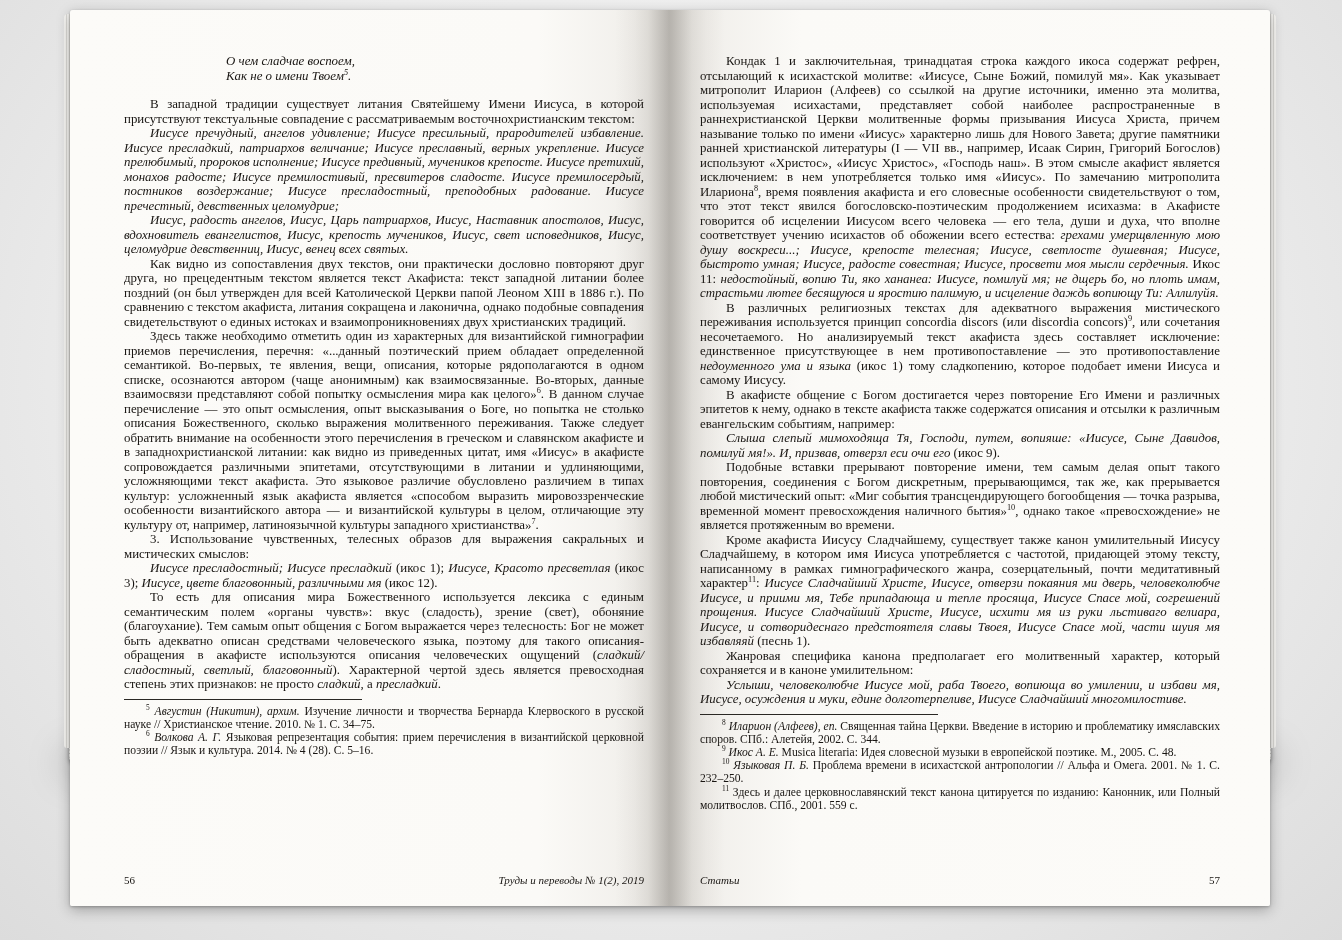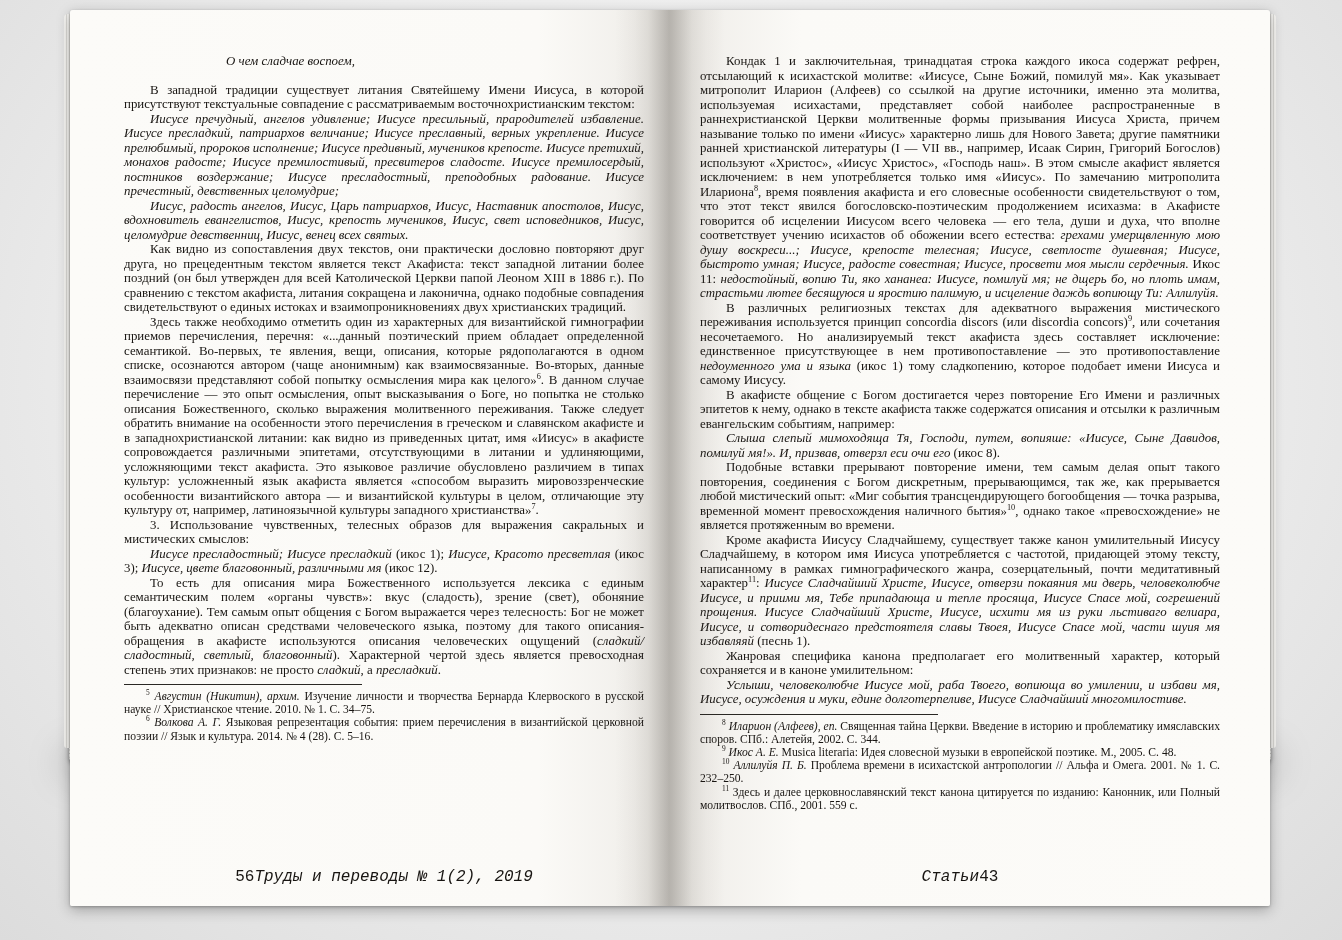--- a/index.html
+++ b/index.html
@@ -56,40 +56,41 @@
   }
   
   p{margin:0;font-size:12.9px;line-height:14.5px;text-align:justify;text-indent:26px;}
   p.epigraph{margin-left:102px;font-style:italic;text-align:left;text-indent:0;}
   p.epigraph + p.body{margin-top:14px;}
   .it{font-style:italic;}
   .sup{font-size:0.64em;vertical-align:super;line-height:0;}
   .fn-rule{width:238px;border:0;border-top:1.3px solid #2a2824;margin:7px 0 5px 0;}
   p.fn{font-size:11.6px;line-height:13.2px;text-indent:22px;}
   .page-footer{
-    margin-top:auto;display:flex;justify-content:center;align-items:baseline;
-    font-size:16px;padding-top:10px;font-family:Liberation Mono, monospace;
+    margin-top:auto;display:flex;justify-content:space-between;align-items:baseline;
+    font-size:11px;padding-top:10px;
   }
   .journal-title,.section-title{font-style:italic;}
   .page-number{font-style:normal;}
 </style>
 </head>
 <body>
 
 <div class="book">
   <div class="book-shadow"></div>
   <div class="edge-bottom"></div>
   <div class="edge-left"></div>
   <div class="edge-right"></div>
 
   <div class="pages">
 
     <div class="page left">
       <div class="page-body">
           <p class="epigraph"><span class="it">О чем сладчае воспоем,</span></p>
+          <p class="epigraph"><span class="it">Как не о имени Твоем</span><span class="it sup">5</span><span class="it">.</span></p>
           <p class="body"><span>В западной традиции существует литания Святейшему Имени Иисуса, в которой присутствуют текстуальные совпадение с рассматриваемым восточнохристианским текстом:</span></p>
           <p class="body"><span class="it">Иисусе пречудный, ангелов удивление; Иисусе пресильный, прародителей избавление. Иисусе пресладкий, патриархов величание; Иисусе преславный, верных укрепление. Иисусе прелюбимый, пророков исполнение; Иисусе предивный, мучеников крепосте. Иисусе претихий, монахов радосте; Иисусе премилостивый, пресвитеров сладосте. Иисусе премилосердый, постников воздержание; Иисусе пресладостный, преподобных радование. Иисусе пречестный, девственных целомудрие;</span></p>
           <p class="body"><span class="it">Иисус, радость ангелов, Иисус, Царь патриархов, Иисус, Наставник апостолов, Иисус, вдохновитель евангелистов, Иисус, крепость мучеников, Иисус, свет исповедников, Иисус, целомудрие девственниц, Иисус, венец всех святых.</span></p>
           <p class="body"><span>Как видно из сопоставления двух текстов, они практически дословно повторяют друг друга, но прецедентным текстом является текст Акафиста: текст западной литании более поздний (он был утвержден для всей Католической Церкви папой Леоном XIII в 1886 г.). По сравнению с текстом акафиста, литания сокращена и лаконична, однако подобные совпадения свидетельствуют о единых истоках и взаимопроникновениях двух христианских традиций.</span></p>
           <p class="body"><span>Здесь также необходимо отметить один из характерных для византийской гимнографии приемов перечисления, перечня: «...данный поэтический прием обладает определенной семантикой. Во-первых, те явления, вещи, описания, которые рядополагаются в одном списке, осознаются автором (чаще анонимным) как взаимосвязанные. Во-вторых, данные взаимосвязи представляют собой попытку осмысления мира как целого»</span><span class="sup">6</span><span>. В данном случае перечисление — это опыт осмысления, опыт высказывания о Боге, но попытка не столько описания Божественного, сколько выражения молитвенного переживания. Также следует обратить внимание на особенности этого перечисления в греческом и славянском акафисте и в западнохристианской литании: как видно из приведенных цитат, имя «Иисус» в акафисте сопровождается различными эпитетами, отсутствующими в литании и удлиняющими, усложняющими текст акафиста. Это языковое различие обусловлено различием в типах культур: усложненный язык акафиста является «способом выразить мировоззренческие особенности византийского автора — и византийской культуры в целом, отличающие эту культуру от, например, латиноязычной культуры западного христианства»</span><span class="sup">7</span><span>.</span></p>
           <p class="body"><span>3. Использование чувственных, телесных образов для выражения сакральных и мистических смыслов:</span></p>
           <p class="body"><span class="it">Иисусе пресладостный; Иисусе пресладкий </span><span>(икос 1); </span><span class="it">Иисусе, Красото пресветлая </span><span>(икос 3); </span><span class="it">Иисусе, цвете благовонный, различными мя </span><span>(икос 12).</span></p>
           <p class="body"><span>То есть для описания мира Божественного используется лексика с единым семантическим полем «органы чувств»: вкус (сладость), зрение (свет), обоняние (благоухание). Тем самым опыт общения с Богом выражается через телесность: Бог не может быть адекватно описан средствами человеческого языка, поэтому для такого описания-обращения в акафисте используются описания человеческих ощущений (</span><span class="it">сладкий/сладостный, светлый, благовонный</span><span>). Характерной чертой здесь является превосходная степень этих признаков: не просто </span><span class="it">сладкий</span><span>, а </span><span class="it">пресладкий</span><span>.</span></p>
         </div>
       <hr class="fn-rule">
@@ -101,34 +102,34 @@
         <span class="page-number">56</span>
         <span class="journal-title">Труды и переводы № 1(2), 2019</span>
       </div>
     </div>
 
     <div class="page right">
       <div class="page-body">
           <p class="body"><span>Кондак 1 и заключительная, тринадцатая строка каждого икоса содержат рефрен, отсылающий к исихастской молитве: «Иисусе, Сыне Божий, помилуй мя». Как указывает митрополит Иларион (Алфеев) со ссылкой на другие источники, именно эта молитва, используемая исихастами, представляет собой наиболее распространенные в раннехристианской Церкви молитвенные формы призывания Иисуса Христа, причем называние только по имени «Иисус» характерно лишь для Нового Завета; другие памятники ранней христианской литературы (I — VII вв., например, Исаак Сирин, Григорий Богослов) используют «Христос», «Иисус Христос», «Господь наш». В этом смысле акафист является исключением: в нем употребляется только имя «Иисус». По замечанию митрополита Илариона</span><span class="sup">8</span><span>, время появления акафиста и его словесные особенности свидетельствуют о том, что этот текст явился богословско-поэтическим продолжением исихазма: в Акафисте говорится об исцелении Иисусом всего человека — его тела, души и духа, что вполне соответствует учению исихастов об обожении всего естества: </span><span class="it">грехами умерщвленную мою душу воскреси...; Иисусе, крепосте телесная; Иисусе, светлосте душевная; Иисусе, быстрото умная; Иисусе, радосте совестная; Иисусе, просвети моя мысли сердечныя.</span><span> Икос 11: </span><span class="it">недостойный, вопию Ти, яко хананеа: Иисусе, помилуй мя; не дщерь бо, но плоть имам, страстьми лютее бесящуюся и яростию палимую, и исцеление даждь вопиющу Ти: Аллилуйя.</span></p>
           <p class="body"><span>В различных религиозных текстах для адекватного выражения мистического переживания используется принцип concordia discors (или discordia concors)</span><span class="sup">9</span><span>, или сочетания несочетаемого. Но анализируемый текст акафиста здесь составляет исключение: единственное присутствующее в нем противопоставление — это противопоставление </span><span class="it">недоуменного ума и языка</span><span> (икос 1) тому сладкопению, которое подобает имени Иисуса и самому Иисусу.</span></p>
           <p class="body"><span>В акафисте общение с Богом достигается через повторение Его Имени и различных эпитетов к нему, однако в тексте акафиста также содержатся описания и отсылки к различным евангельским событиям, например:</span></p>
-          <p class="body"><span class="it">Слыша слепый мимоходяща Тя, Господи, путем, вопияше: «Иисусе, Сыне Давидов, помилуй мя!». И, призвав, отверзл еси очи его</span><span> (икос 8).</span></p>
+          <p class="body"><span class="it">Слыша слепый мимоходяща Тя, Господи, путем, вопияше: «Иисусе, Сыне Давидов, помилуй мя!». И, призвав, отверзл еси очи его</span><span> (икос 9).</span></p>
           <p class="body"><span>Подобные вставки прерывают повторение имени, тем самым делая опыт такого повторения, соединения с Богом дискретным, прерывающимся, так же, как прерывается любой мистический опыт: «Миг события трансцендирующего богообщения — точка разрыва, временной момент превосхождения наличного бытия»</span><span class="sup">10</span><span>, однако такое «превосхождение» не является протяженным во времени.</span></p>
           <p class="body"><span>Кроме акафиста Иисусу Сладчайшему, существует также канон умилительный Иисусу Сладчайшему, в котором имя Иисуса употребляется с частотой, придающей этому тексту, написанному в рамках гимнографического жанра, созерцательный, почти медитативный характер</span><span class="sup">11</span><span>: </span><span class="it">Иисусе Сладчайший Христе, Иисусе, отверзи покаяния ми дверь, человеколюбче Иисусе, и приими мя, Тебе припадающа и тепле просяща, Иисусе Спасе мой, согрешений прощения. Иисусе Сладчайший Христе, Иисусе, исхити мя из руки льстиваго велиара, Иисусе, и сотворидеснаго предстоятеля славы Твоея, Иисусе Спасе мой, части шуия мя избавляяй</span><span> (песнь 1).</span></p>
           <p class="body"><span>Жанровая специфика канона предполагает его молитвенный характер, который сохраняется и в каноне умилительном:</span></p>
           <p class="body"><span class="it">Услыши, человеколюбче Иисусе мой, раба Твоего, вопиюща во умилении, и избави мя, Иисусе, осуждения и муки, едине долготерпеливе, Иисусе Сладчайший многомилостиве.</span></p>
         </div>
       <hr class="fn-rule">
       <div class="page-fns">
           <p class="fn"><span class="sup">8</span><span> </span><span class="it">Иларион (Алфеев), еп.</span><span> Священная тайна Церкви. Введение в историю и проблематику имяславских споров. СПб.: Алетейя, 2002. С. 344.</span></p>
           <p class="fn"><span class="sup">9</span><span> </span><span class="it">Икос А. Е.</span><span> Musica literaria: Идея словесной музыки в европейской поэтике. М., 2005. С. 48.</span></p>
-          <p class="fn"><span class="sup">10</span><span> </span><span class="it">Аллилуйя П. Б.</span><span> Проблема времени в исихастской антропологии // Альфа и Омега. 2001. № 1. С. 232–250.</span></p>
+          <p class="fn"><span class="sup">10</span><span> </span><span class="it">Языковая П. Б.</span><span> Проблема времени в исихастской антропологии // Альфа и Омега. 2001. № 1. С. 232–250.</span></p>
           <p class="fn"><span class="sup">11</span><span> Здесь и далее церковнославянский текст канона цитируется по изданию: Канонник, или Полный молитвослов. СПб., 2001. 559 с.</span></p>
         </div>
       <div class="page-footer">
         <span class="section-title">Статьи</span>
-        <span class="page-number">43</span>
+        <span class="page-number">57</span>
       </div>
     </div>
 
     <div class="gutter"></div>
   </div>
 </div>
 
 </body></html>

